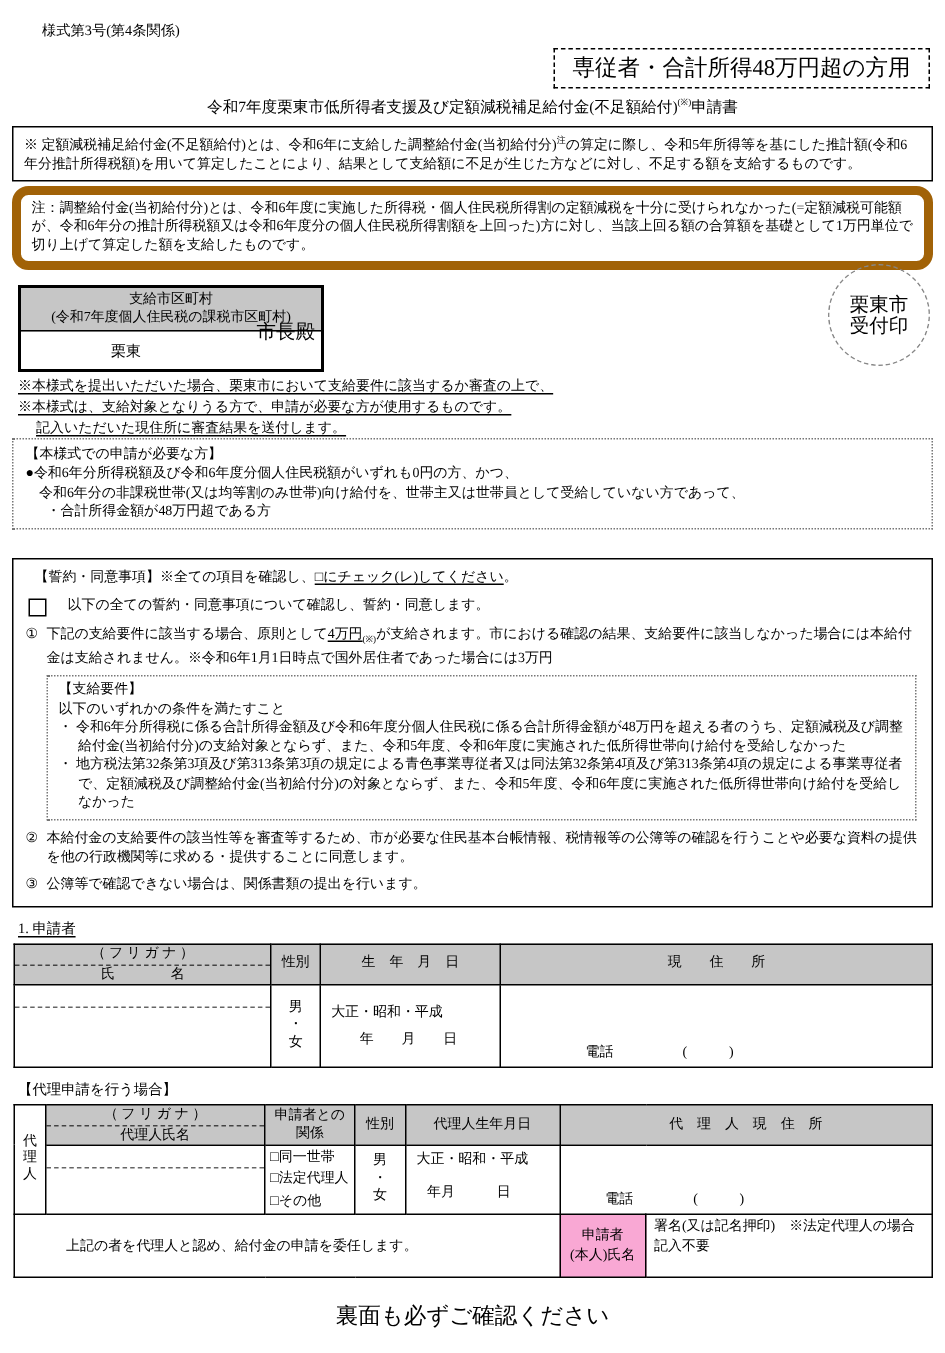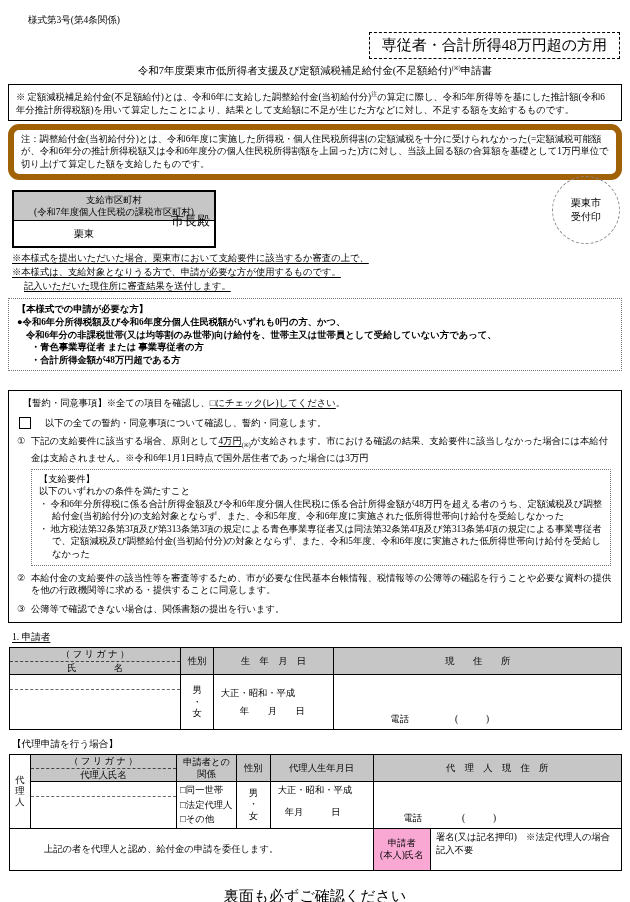--- a/index.html
+++ b/index.html
@@ -15,30 +15,30 @@
   sup{font-size:6px;vertical-align:super;}
   sub{font-size:6px;vertical-align:sub;}
 
   .form-code{font-size:9.5px;margin-left:20px;}
   .badge-row{display:flex;justify-content:flex-end;margin-top:5px;margin-right:2px;}
   .badge{border:1.5px dashed #000;padding:3px 12px;font-size:15px;}
   .title{margin-top:5px;text-align:center;font-size:10.4px;}
 
   .box{border:1px solid #000;margin-top:6px;padding:3px 7px;}
   .round-box{border:6px solid #a16207;border-radius:11px;margin-top:3px;padding:3px 7px;}
-  .dot-box{border:1px dotted #777;margin-top:6px;padding:4px 8px;font-weight:bold;}
+  .dot-box{border:1px dotted #777;padding:4px 8px;}
 
   .addressee-row{position:relative;height:58px;margin-top:8px;}
   .addressee-box{position:absolute;left:4px;top:2px;width:200px;border:2px solid #000;background:#fff;}
   .addr-head{background:#c6c6c6;border-bottom:1px solid #000;text-align:center;font-size:9.3px;line-height:12.4px;padding:2px 0;}
   .addr-body{height:25px;position:relative;}
   .city{position:absolute;left:0;right:60px;top:6px;text-align:center;font-size:10px;}
   .honorific{position:absolute;right:4px;bottom:16px;font-size:13px;}
   .stamp{position:absolute;right:2px;top:-12px;width:66px;height:66px;border:1px dashed #888;border-radius:50%;
-         display:flex;align-items:center;justify-content:center;text-align:center;font-size:10px;line-height:14px;}
+         display:flex;align-items:center;justify-content:center;text-align:center;font-size:13px;line-height:14px;}
 
   .usage{margin:6px 0 0 4px;}
   .usage div{margin-top:1.5px;}
   .usage .indent{margin-left:12px;}
 
   .elig .cont{margin-left:9px;}
   .elig .itm{margin-left:14px;}
 
   .pledge{border:1px solid #000;margin-top:19px;padding:6px 8px 7px 6px;}
   .pledge-head{margin-left:8px;}
@@ -111,21 +111,20 @@
   <div class="usage fs">
     <div class="ul">※本様式を提出いただいた場合、栗東市において支給要件に該当するか審査の上で、</div>
     <div class="ul">※本様式は、支給対象となりうる方で、申請が必要な方が使用するものです。</div>
     <div class="ul indent">記入いただいた現住所に審査結果を送付します。</div>
   </div>
 
   <div class="dot-box fs elig">
     <div>【本様式での申請が必要な方】</div>
     <div>●令和6年分所得税額及び令和6年度分個人住民税額がいずれも0円の方、かつ、</div>
     <div class="cont">令和6年分の非課税世帯(又は均等割のみ世帯)向け給付を、世帯主又は世帯員として受給していない方であって、</div>
-    <div class="itm">・青色事業専従者 または 事業専従者の方</div>
     <div class="itm">・合計所得金額が48万円超である方</div>
   </div>
 
   <div class="pledge fs">
     <div class="pledge-head"><span>【誓約・同意事項】</span><span>※全ての項目を確認し、</span><span class="ul">□にチェック(レ)してください</span><span>。</span></div>
 
     <div class="cb-row">
       <span class="cbx-big"></span>
       <span>以下の全ての誓約・同意事項について確認し、誓約・同意します。</span>
     </div>

